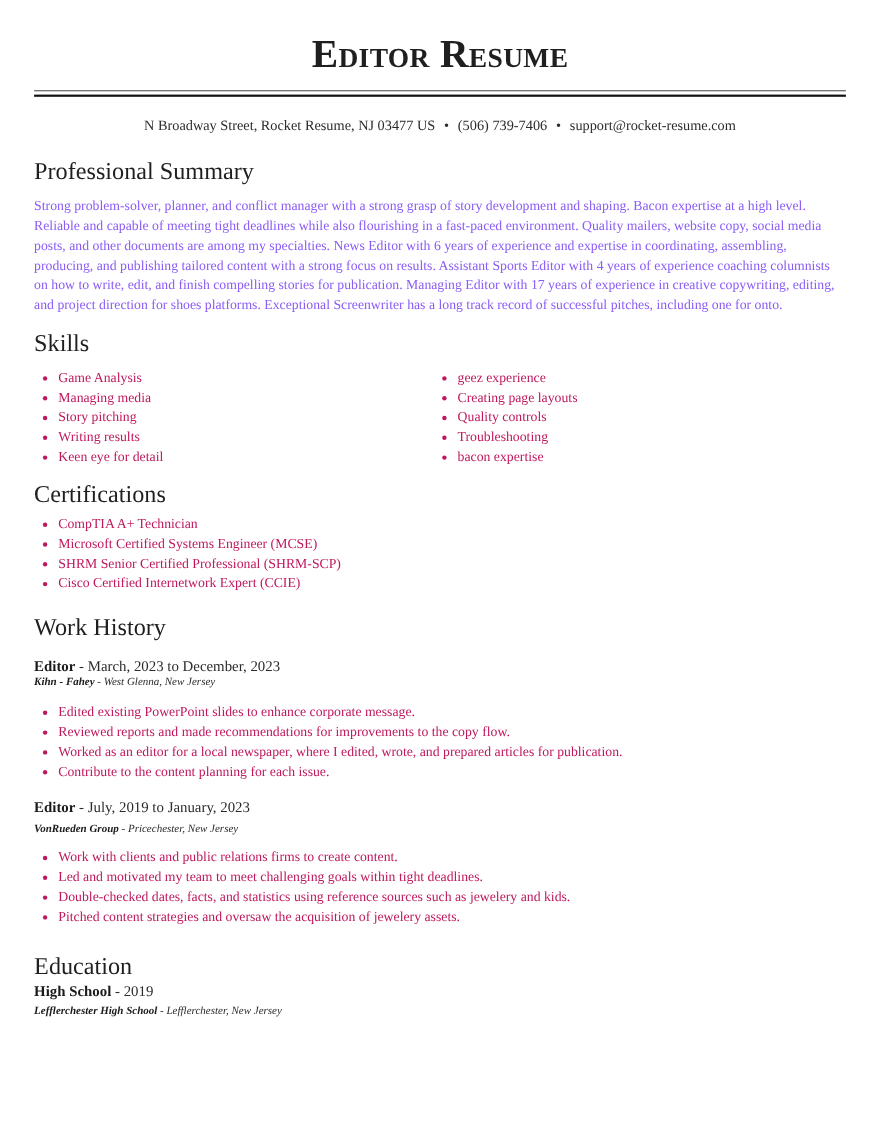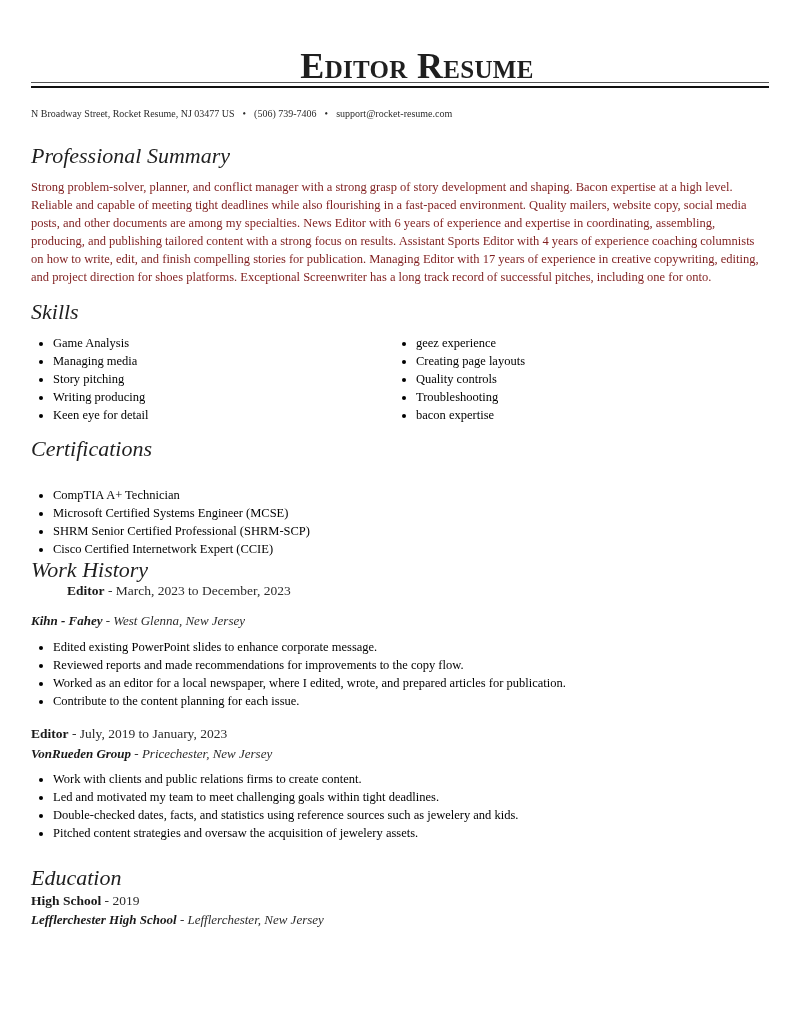--- a/index.html
+++ b/index.html
@@ -11,21 +11,21 @@
     color: #2b2b2b;
     overflow: hidden;
   }
   .page {
     position: absolute;
     left: 31px;
     top: 0;
     width: 738px;
   }
   .title {
-    margin: 17px;
+    margin: 0;
     position: absolute;
     top: 28px;
     left: 0;
     width: 738px;
     text-align: center;
     font-size: 36px;
     font-weight: bold;
     font-variant: small-caps;
     color: #1f1f1f;
     letter-spacing: 0.3px;
@@ -45,68 +45,67 @@
     left: 0;
     width: 738px;
     height: 2px;
     background: #111;
   }
   .contact {
     position: absolute;
     top: 105px;
     left: 0;
     width: 738px;
-    text-align: left;
-    font-size: 10px;
+    text-align: center;
+    font-size: 13px;
     line-height: 17px;
     color: #2b2b2b;
   }
   .contact .sep { padding: 0 8px; }
   .section-title {
     position: absolute;
     left: 0;
     margin: 0;
     font-size: 22px;
     font-weight: normal;
     color: #1f1f1f;
     line-height: 26px;
-    font-style: italic;
   }
   .summary {
     position: absolute;
     left: 0;
     top: 179px;
     width: 738px;
     font-size: 12.5px;
     line-height: 17.9px;
     margin: 0;
-    color: #7f1d1d;
+    color: #8b5cf6;
   }
   ul.blist {
     position: absolute;
     margin: 0;
     padding: 0 0 0 22px;
     font-size: 12.5px;
     line-height: 17.9px;
-    color: #000000;
+    color: #be185d;
     list-style: disc;
   }
   ul.blist li { padding-left: 0; }
   .job-line {
     position: absolute;
     left: 0;
     font-size: 13.5px;
     line-height: 18px;
     color: #2b2b2b;
   }
   .job-line b { color: #1a1a1a; }
   .company-line {
     position: absolute;
     left: 0;
-    font-size: 13px;
+    font-size: 10px;
     line-height: 18px;
     font-style: italic;
     color: #2b2b2b;
   }
   .company-line b { color: #1a1a1a; }
 </style>
 </head>
 <body>
 
 <div class="page">
@@ -119,42 +118,42 @@
   </div>
 
   <h2 class="section-title" style="top:143px;">Professional Summary</h2>
   <p class="summary">Strong problem-solver, planner, and conflict manager with a strong grasp of story development and shaping. Bacon expertise at a high level. Reliable and capable of meeting tight deadlines while also flourishing in a fast-paced environment. Quality mailers, website copy, social media posts, and other documents are among my specialties. News Editor with 6 years of experience and expertise in coordinating, assembling, producing, and publishing tailored content with a strong focus on results. Assistant Sports Editor with 4 years of experience coaching columnists on how to write, edit, and finish compelling stories for publication. Managing Editor with 17 years of experience in creative copywriting, editing, and project direction for shoes platforms. Exceptional Screenwriter has a long track record of successful pitches, including one for onto.</p>
 
   <h2 class="section-title" style="top:299px;text-align:center;">Skills</h2>
   <ul class="blist" style="top:335px; left:0;">
     <li>Game Analysis</li>
     <li>Managing media</li>
     <li>Story pitching</li>
-    <li>Writing producing</li>
+    <li>Writing results</li>
     <li>Keen eye for detail</li>
   </ul>
   <ul class="blist" style="top:335px; left:363px;">
     <li>geez experience</li>
     <li>Creating page layouts</li>
     <li>Quality controls</li>
     <li>Troubleshooting</li>
     <li>bacon expertise</li>
   </ul>
 
   <h2 class="section-title" style="top:436px;">Certifications</h2>
-  <ul class="blist" style="top:487px; left:0;">
+  <ul class="blist" style="top:468px; left:0;">
     <li>CompTIA A+ Technician</li>
     <li>Microsoft Certified Systems Engineer (MCSE)</li>
     <li>SHRM Senior Certified Professional (SHRM-SCP)</li>
     <li>Cisco Certified Internetwork Expert (CCIE)</li>
   </ul>
 
   <h2 class="section-title" style="top:557px;">Work History</h2>
 
-  <div class="job-line" style="top:582px;margin-left:36px;">
+  <div class="job-line" style="top:597px;">
     <b>Editor</b><span> - March, 2023 to December, 2023</span>
   </div>
   <div class="company-line" style="top:612px;">
     <b>Kihn - Fahey</b><span> - West Glenna, New Jersey</span>
   </div>
   <ul class="blist" style="top:639px; left:0;">
     <li>Edited existing PowerPoint slides to enhance corporate message.</li>
     <li>Reviewed reports and made recommendations for improvements to the copy flow.</li>
     <li>Worked as an editor for a local newspaper, where I edited, wrote, and prepared articles for publication.</li>
     <li>Contribute to the content planning for each issue.</li>

